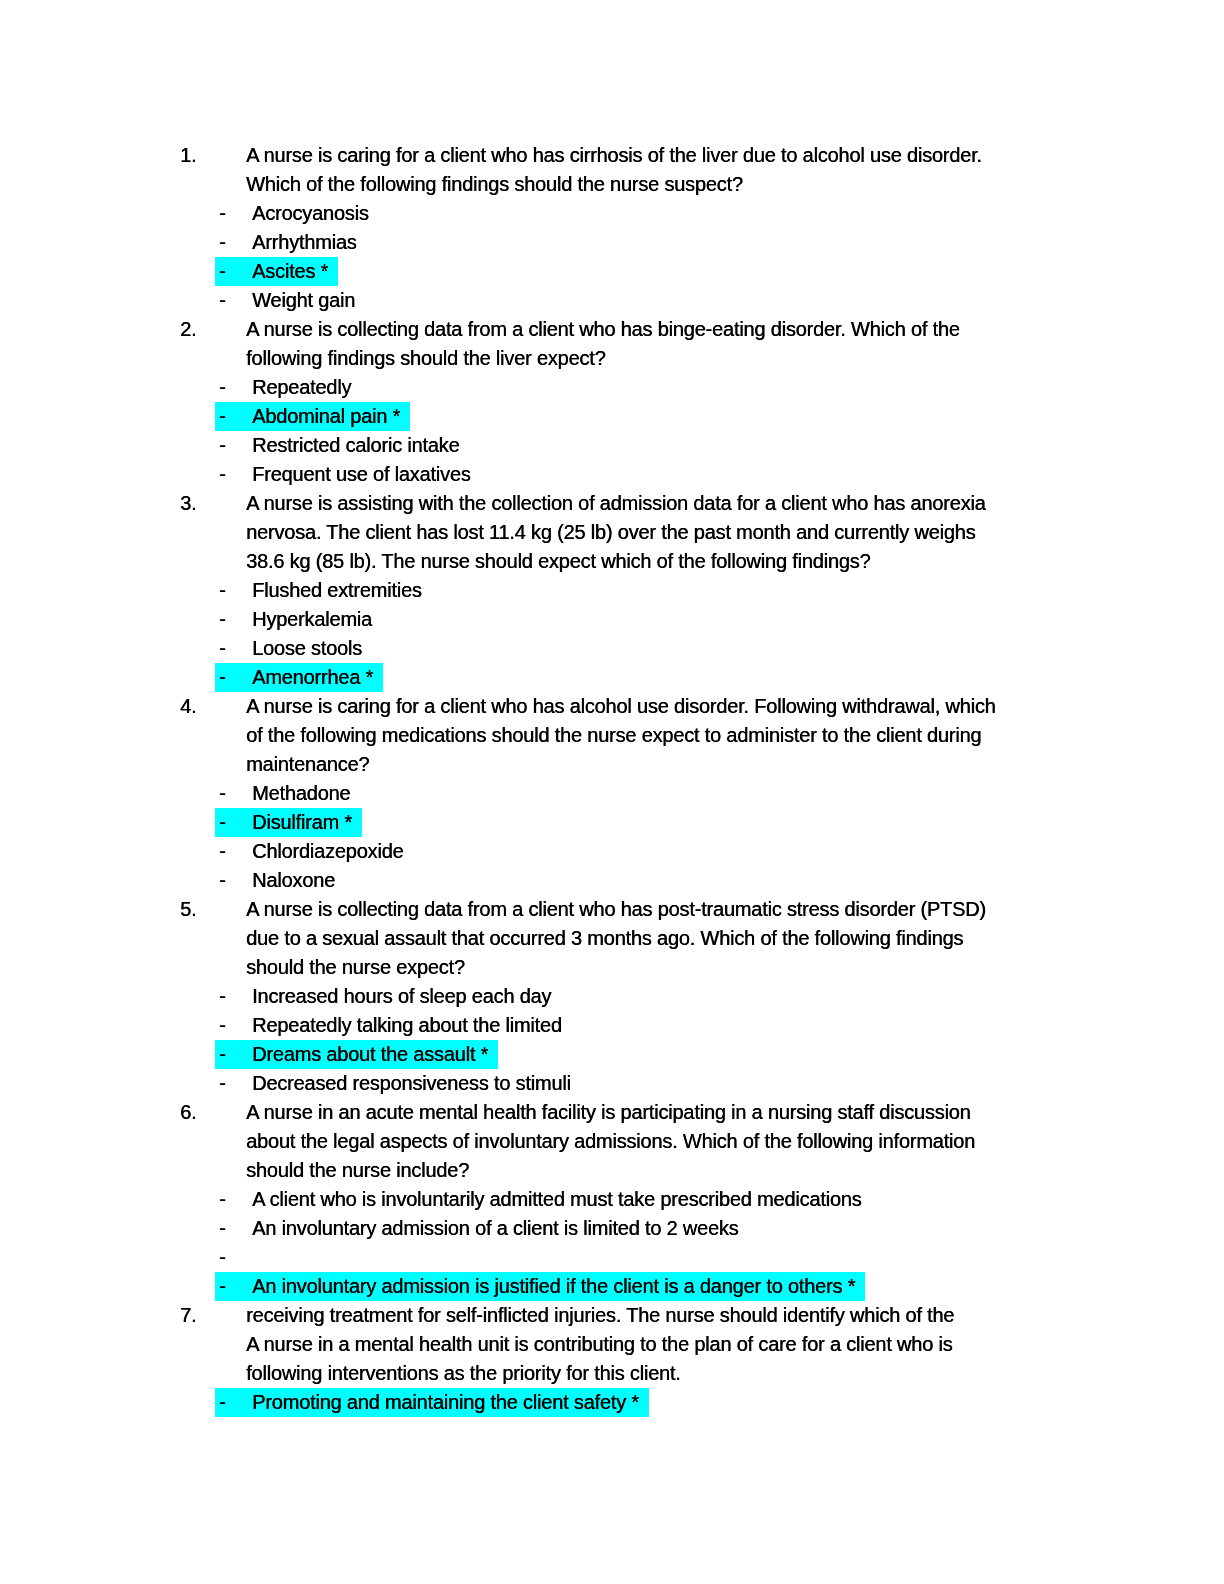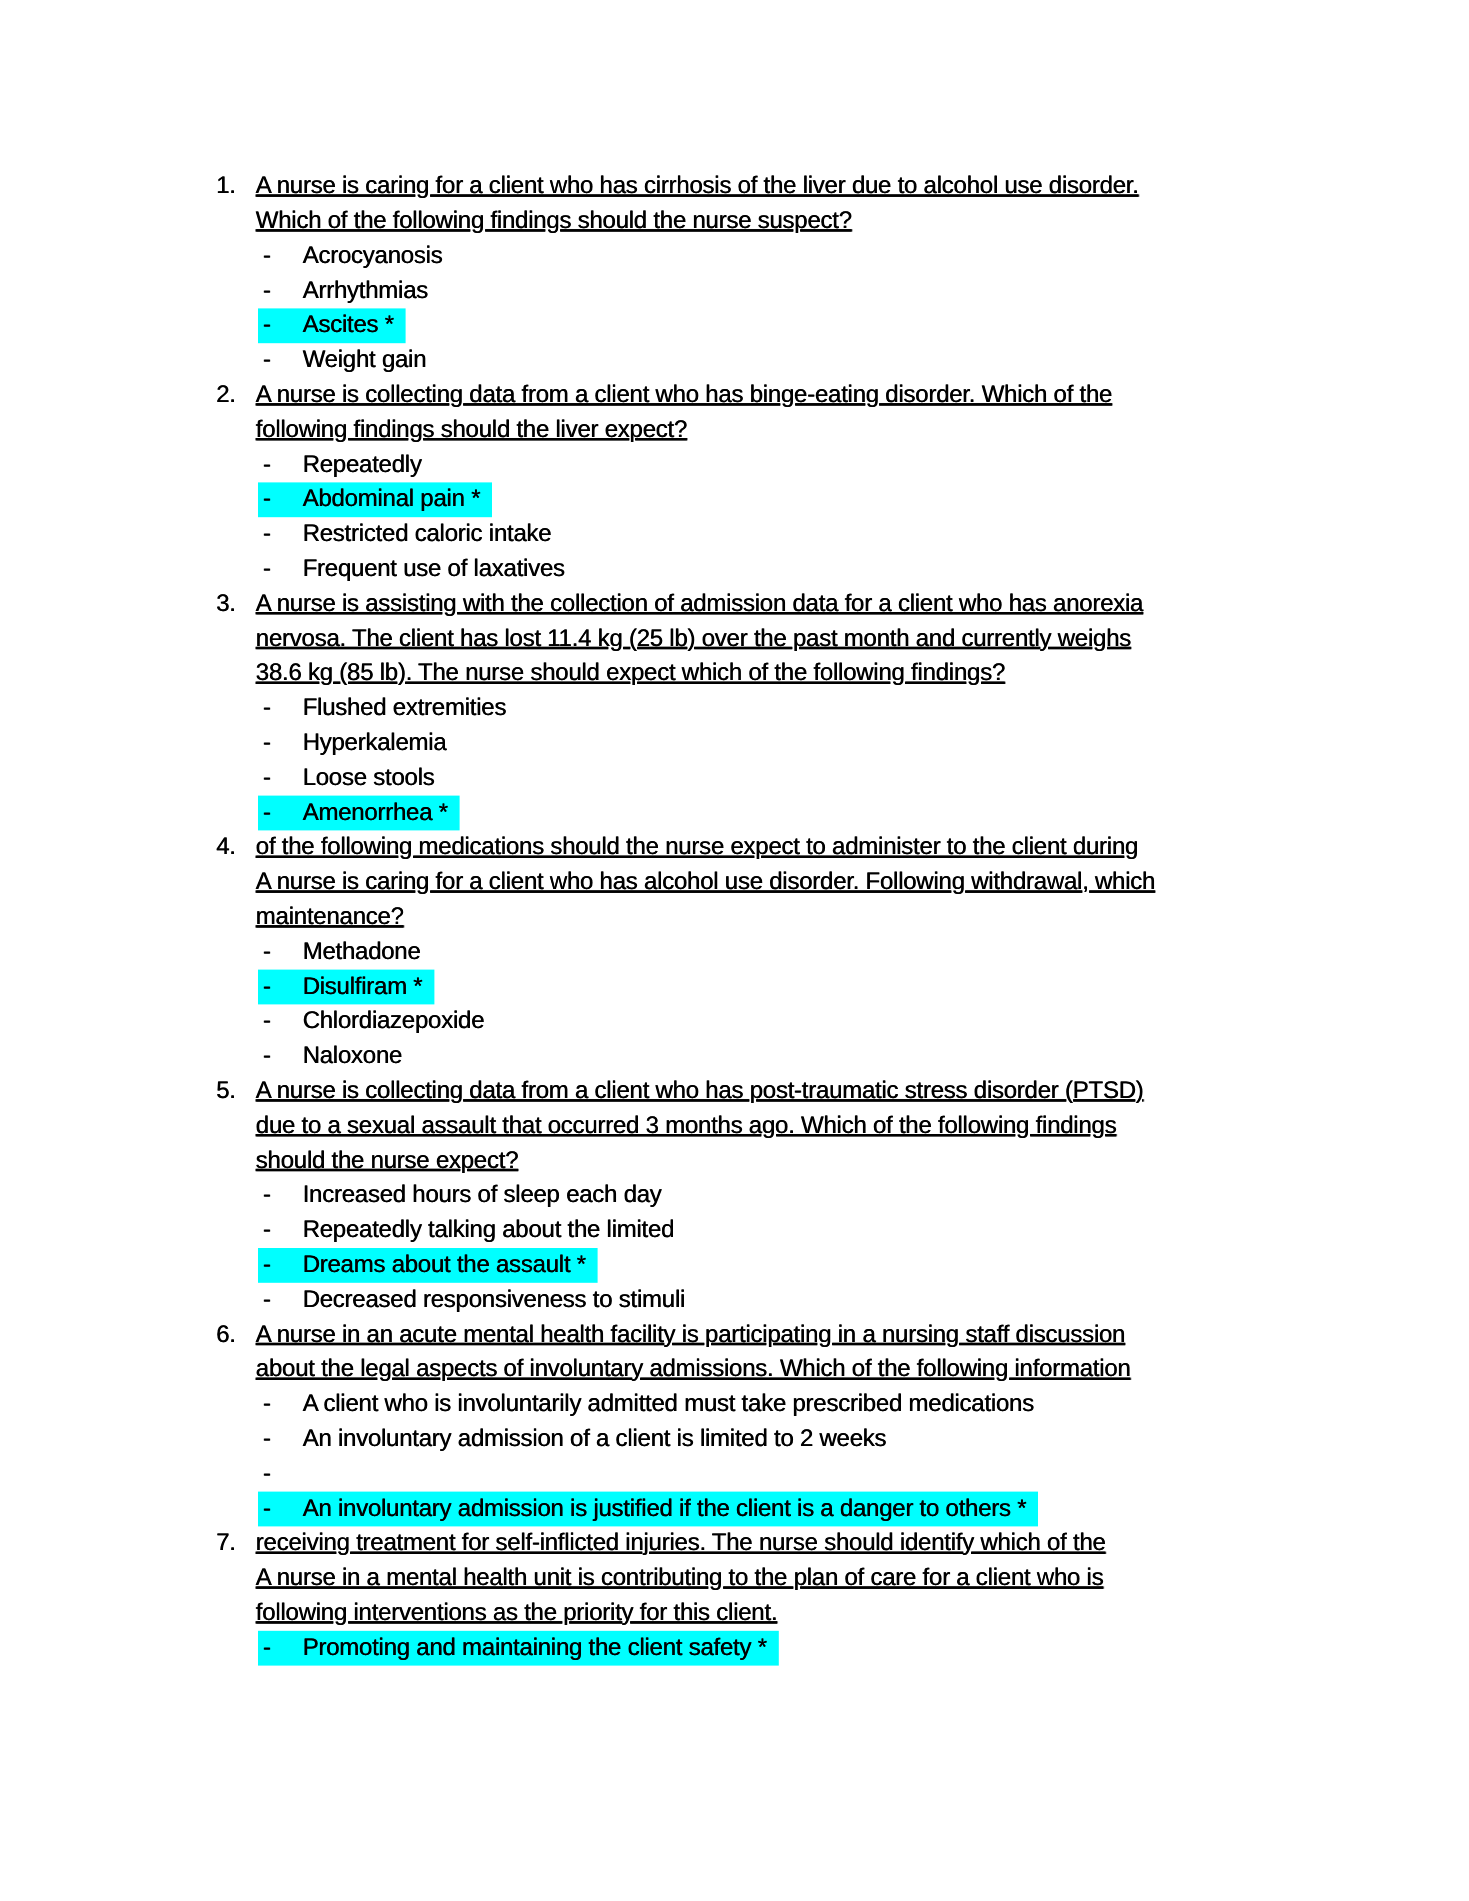--- a/index.html
+++ b/index.html
@@ -30,22 +30,21 @@
   .question {
     position: relative;
   }
   .qnum {
     position: absolute;
     left: 36px;
     top: 0;
     white-space: nowrap;
   }
   .qlines {
-    margin-left: 69px;
-    text-decoration: underline;
+    margin-left: 102px;
   }
   .qline {
     height: 29px;
     white-space: nowrap;
   }
   .option {
     margin-left: 71px;
     height: 29px;
     white-space: nowrap;
   }
@@ -98,22 +97,22 @@
           <div class="qline">38.6 kg (85 lb). The nurse should expect which of the following findings?</div>
         </div>
         <div class="option"><span class="opt-wrap"><span class="opt-dash">-</span><span class="opt-label">Flushed extremities</span></span></div>
         <div class="option"><span class="opt-wrap"><span class="opt-dash">-</span><span class="opt-label">Hyperkalemia</span></span></div>
         <div class="option"><span class="opt-wrap"><span class="opt-dash">-</span><span class="opt-label">Loose stools</span></span></div>
         <div class="option"><span class="opt-wrap" style="background: rgb(0, 255, 255);"><span class="opt-dash">-</span><span class="opt-label">Amenorrhea *</span></span></div>
       </div>
       <div class="question">
         <span class="qnum">4.</span>
         <div class="qlines">
+          <div class="qline">A nurse is caring for a client who has alcohol use disorder. Following withdrawal, which</div>
           <div class="qline">of the following medications should the nurse expect to administer to the client during</div>
-          <div class="qline">A nurse is caring for a client who has alcohol use disorder. Following withdrawal, which</div>
           <div class="qline">maintenance?</div>
         </div>
         <div class="option"><span class="opt-wrap"><span class="opt-dash">-</span><span class="opt-label">Methadone</span></span></div>
         <div class="option"><span class="opt-wrap" style="background: rgb(0, 255, 255);"><span class="opt-dash">-</span><span class="opt-label">Disulfiram *</span></span></div>
         <div class="option"><span class="opt-wrap"><span class="opt-dash">-</span><span class="opt-label">Chlordiazepoxide</span></span></div>
         <div class="option"><span class="opt-wrap"><span class="opt-dash">-</span><span class="opt-label">Naloxone</span></span></div>
       </div>
       <div class="question">
         <span class="qnum">5.</span>
         <div class="qlines">
@@ -124,20 +123,21 @@
         <div class="option"><span class="opt-wrap"><span class="opt-dash">-</span><span class="opt-label">Increased hours of sleep each day</span></span></div>
         <div class="option"><span class="opt-wrap"><span class="opt-dash">-</span><span class="opt-label">Repeatedly talking about the limited</span></span></div>
         <div class="option"><span class="opt-wrap" style="background: rgb(0, 255, 255);"><span class="opt-dash">-</span><span class="opt-label">Dreams about the assault *</span></span></div>
         <div class="option"><span class="opt-wrap"><span class="opt-dash">-</span><span class="opt-label">Decreased responsiveness to stimuli</span></span></div>
       </div>
       <div class="question">
         <span class="qnum">6.</span>
         <div class="qlines">
           <div class="qline">A nurse in an acute mental health facility is participating in a nursing staff discussion</div>
           <div class="qline">about the legal aspects of involuntary admissions. Which of the following information</div>
+          <div class="qline">should the nurse include?</div>
         </div>
         <div class="option"><span class="opt-wrap"><span class="opt-dash">-</span><span class="opt-label">A client who is involuntarily admitted must take prescribed medications</span></span></div>
         <div class="option"><span class="opt-wrap"><span class="opt-dash">-</span><span class="opt-label">An involuntary admission of a client is limited to 2 weeks</span></span></div>
         <div class="option"><span class="opt-wrap"><span class="opt-dash">-</span></span></div>
         <div class="option"><span class="opt-wrap" style="background: rgb(0, 255, 255);"><span class="opt-dash">-</span><span class="opt-label">An involuntary admission is justified if the client is a danger to others *</span></span></div>
       </div>
       <div class="question">
         <span class="qnum">7.</span>
         <div class="qlines">
           <div class="qline">receiving treatment for self-inflicted injuries. The nurse should identify which of the</div>

